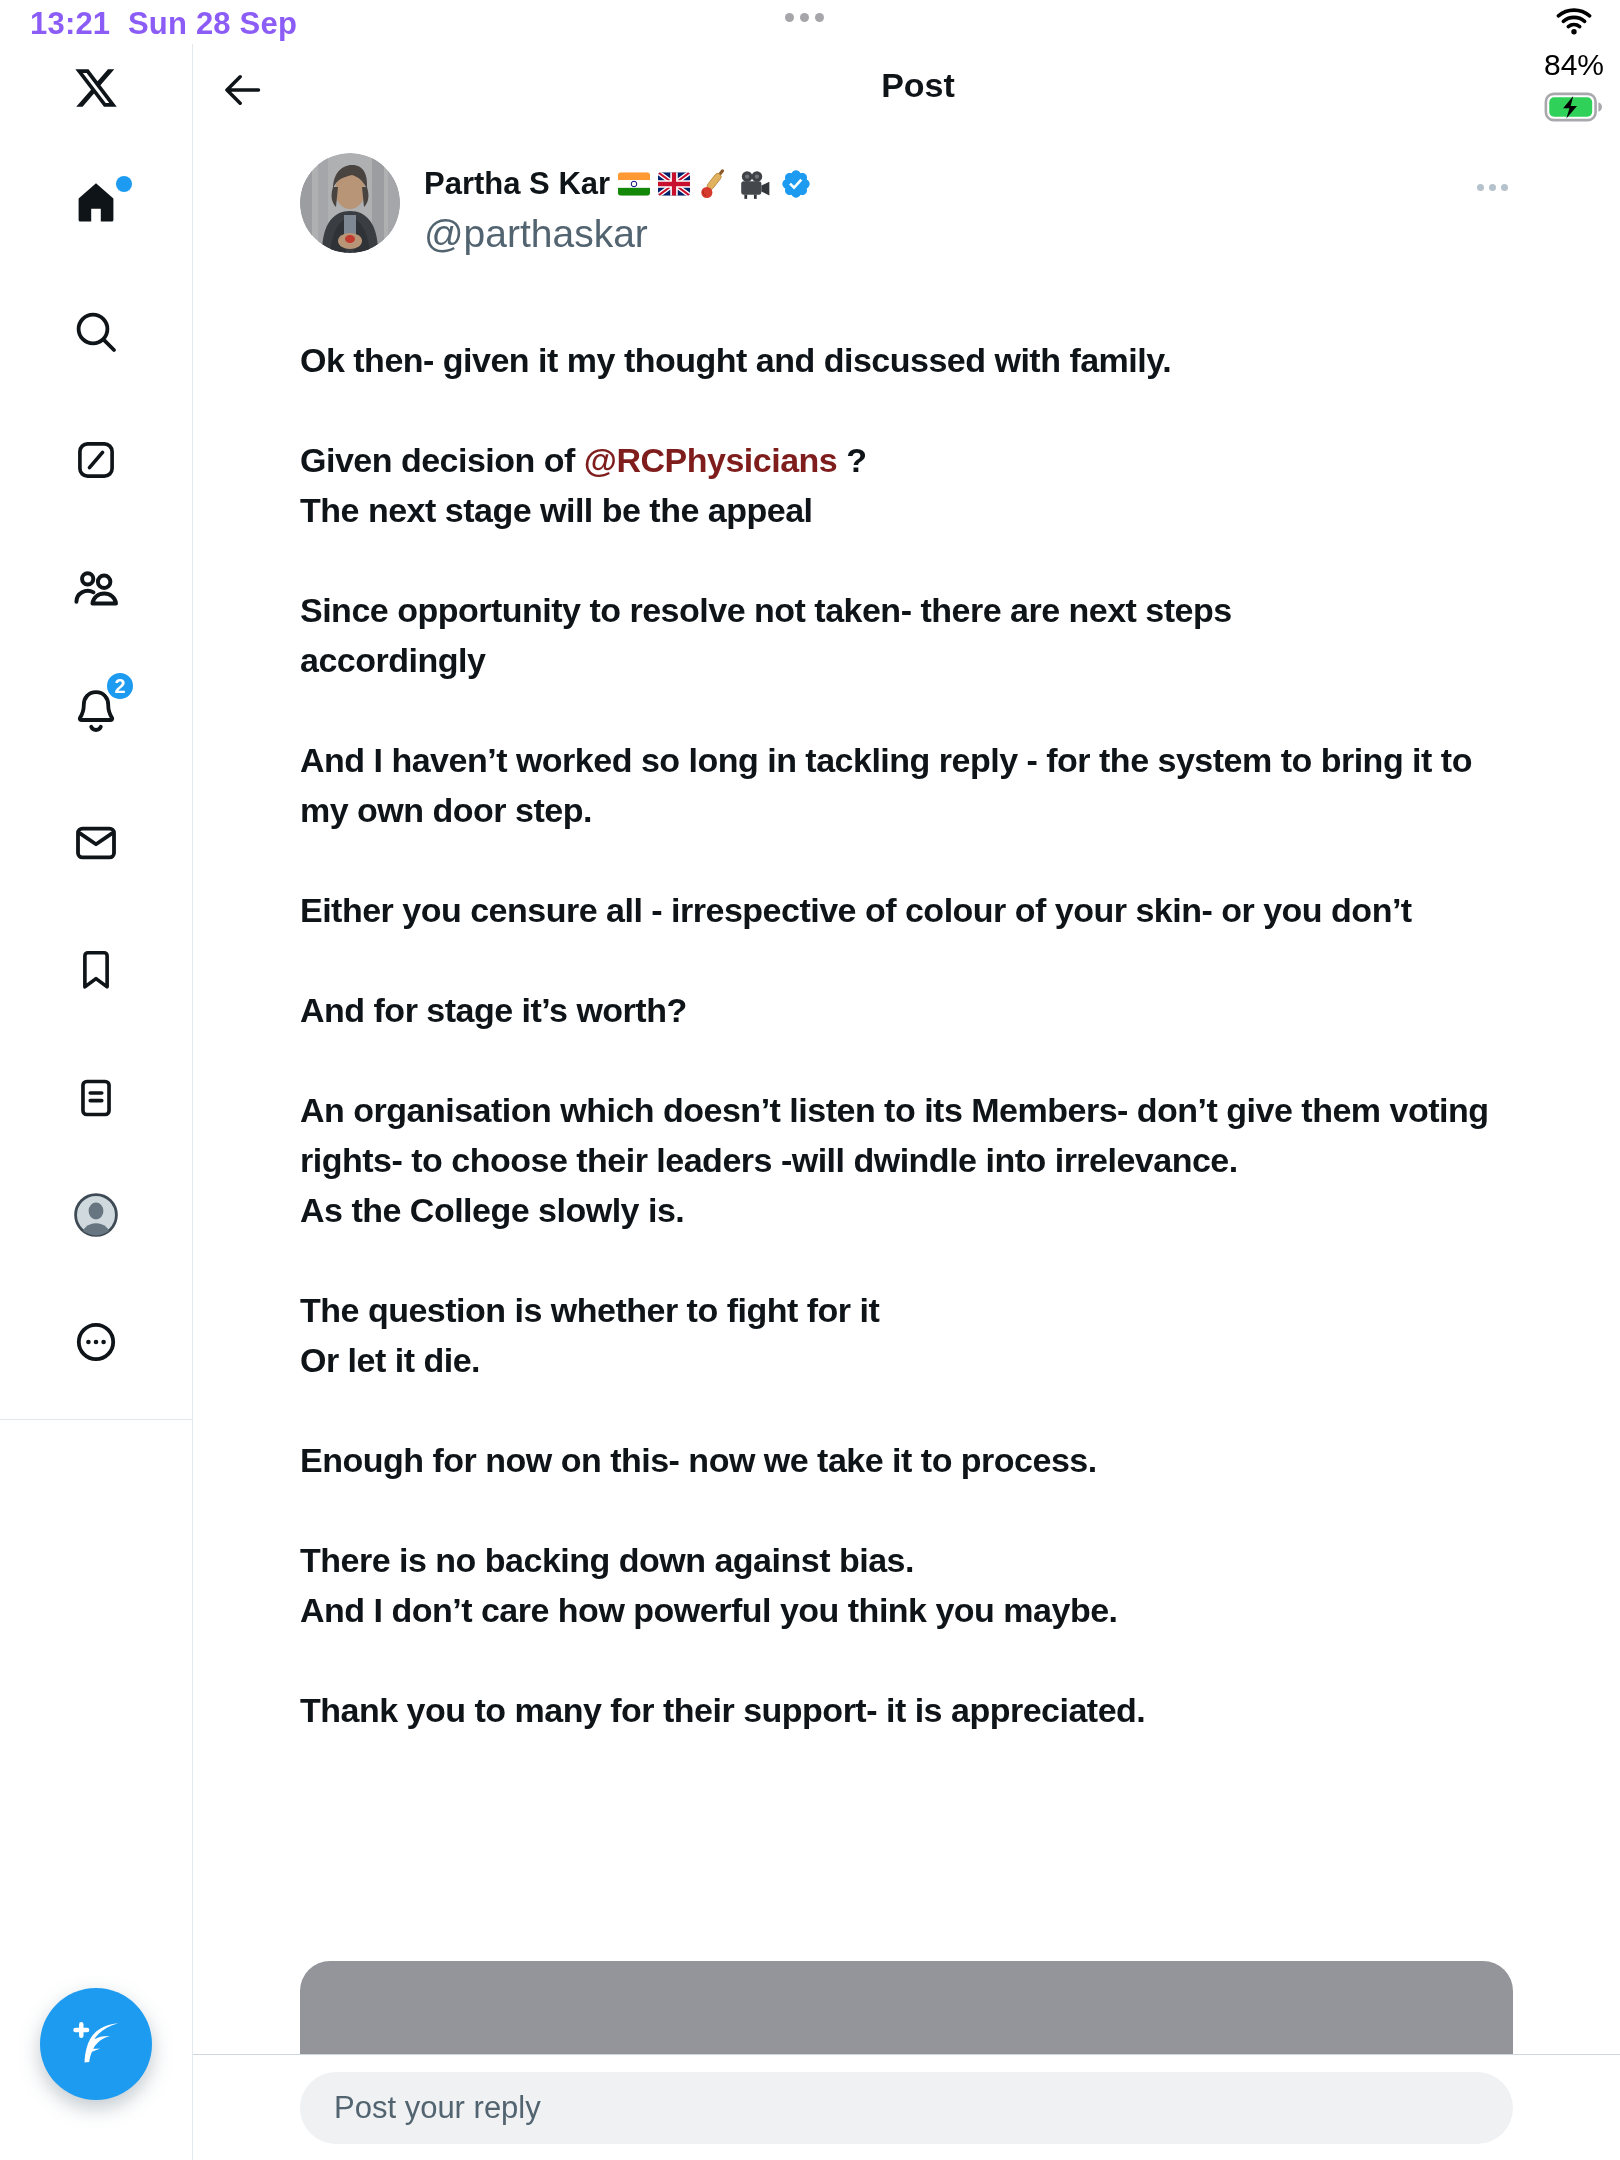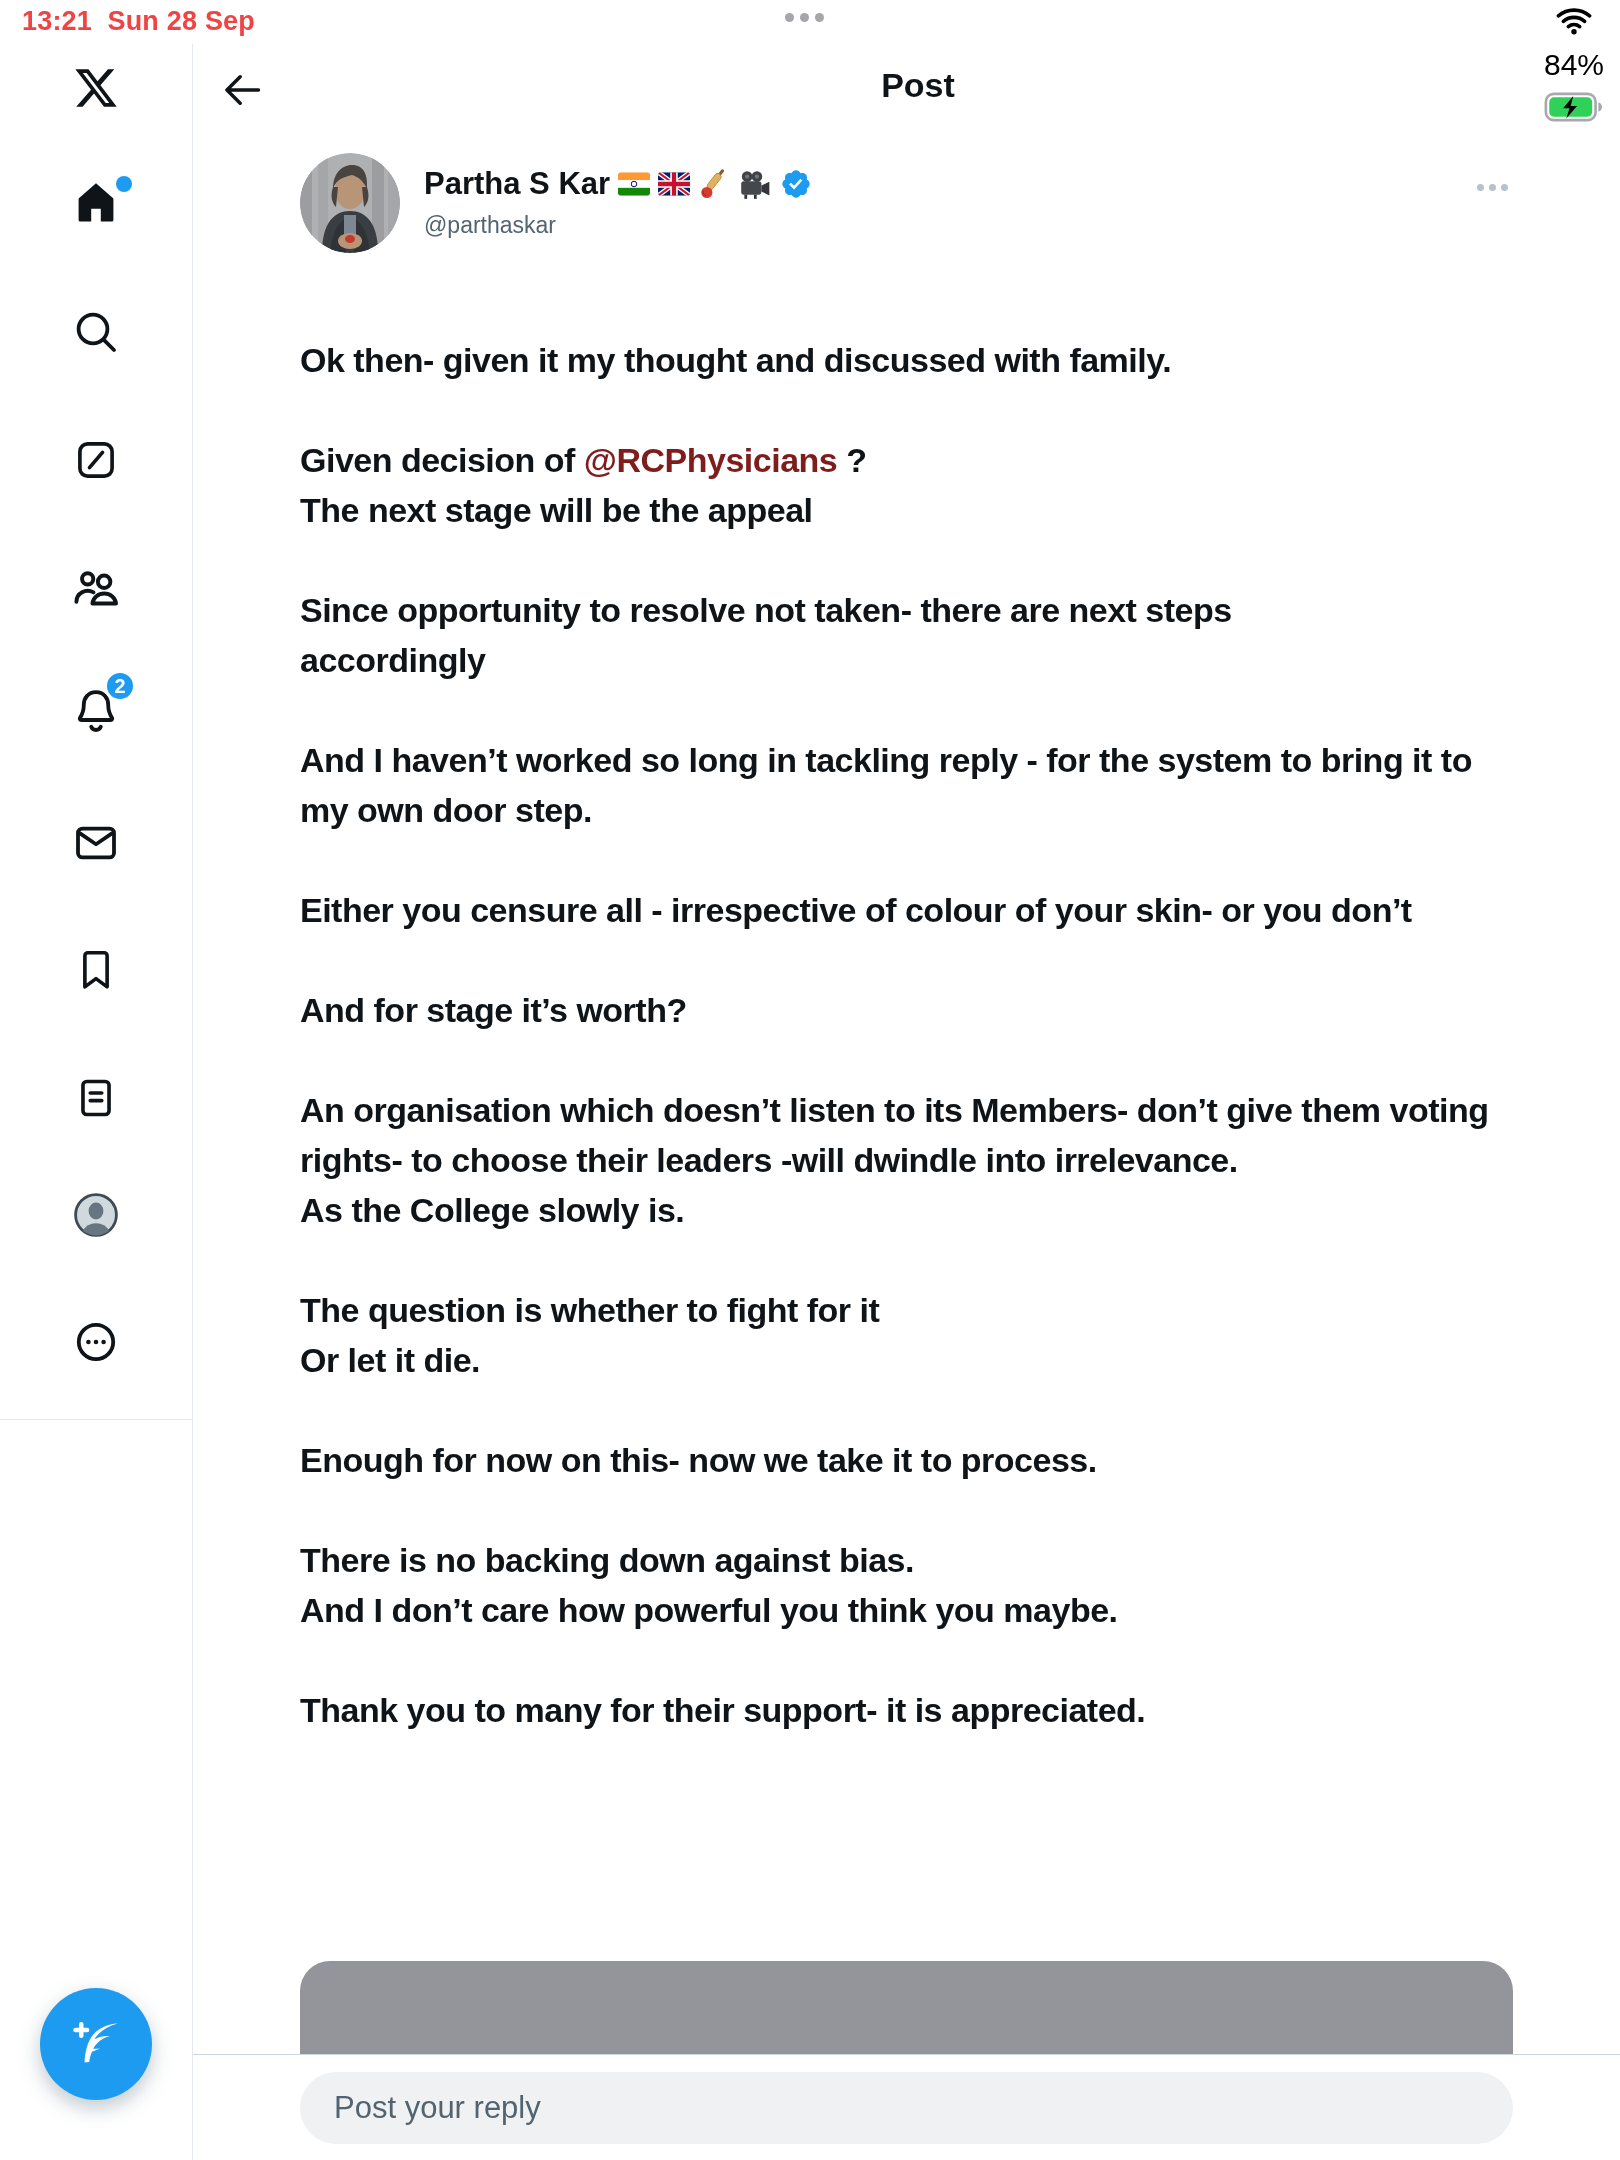--- a/index.html
+++ b/index.html
@@ -7,21 +7,21 @@
   body {
     position:relative;
     background:#ffffff;
     font-family:"Liberation Sans","DejaVu Sans",sans-serif;
     color:#0f1419;
     overflow:hidden;
   }
   .abs { position:absolute; }
 
   
-  .status-time { left:22px; top:6px; font-size:27px; font-weight:600; letter-spacing:.2px; color:#ef4444; }
+  .status-time { left:30px; top:6px; font-size:31px; font-weight:600; letter-spacing:.2px; color:#8b5cf6; }
   .mt-dots { left:785px; top:13px; display:flex; gap:6px; }
   .mt-dots i { width:9px; height:9px; border-radius:50%; background:#a6a6aa; }
   .status-right { right:16px; top:7px; display:flex; align-items:center; gap:9px;flex-direction:column; }
   .status-right .pct { font-size:30px; color:#000; }
 
   
   .v-divider { left:192px; top:44px; width:1px; height:2116px; background:#e2e8ec; }
   .sb-bottom { left:0; top:1419px; width:192px; height:1px; background:#e2e8ec; }
   .reply-divider { left:193px; top:2054px; width:1427px; height:1px; background:#ccd6dc; }
 
@@ -37,21 +37,21 @@
 
   
   .back-btn { left:220px; top:68px; width:44px; height:44px; cursor:pointer; }
   .post-title { left:192px; top:66px; width:1452px; text-align:center; font-size:34px; font-weight:700; }
 
   
   .avatar { left:300px; top:153px; width:100px; height:100px; border-radius:50%; overflow:hidden; cursor:pointer; }
   .name-row { left:424px; top:166px; display:flex; align-items:center; gap:8px; }
   .name-row .disp-name { font-size:31px; font-weight:700; cursor:pointer;text-align:center; }
   .name-row svg { display:block; }
-  .handle { left:424px; top:212px; font-size:23px; color:#536471; }
+  .handle { left:424px; top:212px; font-size:39px; color:#536471; }
   .tweet-more { left:1471px; top:178px; display:flex; gap:5px; padding:6px; cursor:pointer; }
   .tweet-more i { width:7px; height:7px; border-radius:50%; background:#b6c2cb; }
 
   .tweet-body { left:300px; top:335px; width:1228px;font-weight:bold; }
   .tweet-body p { font-size:34px; line-height:50px; letter-spacing:-0.5px; color:#0f1419; margin:0 0 50px 0; }
   .tweet-body p:last-child { margin-bottom:0; }
   .mention { color:#7f1d1d; cursor:pointer;margin-top:12px; }
 
   .media-block { left:300px; top:1961px; width:1213px; height:93px; background:#94959a;
                  border-radius:30px 30px 0 0; cursor:pointer; }

